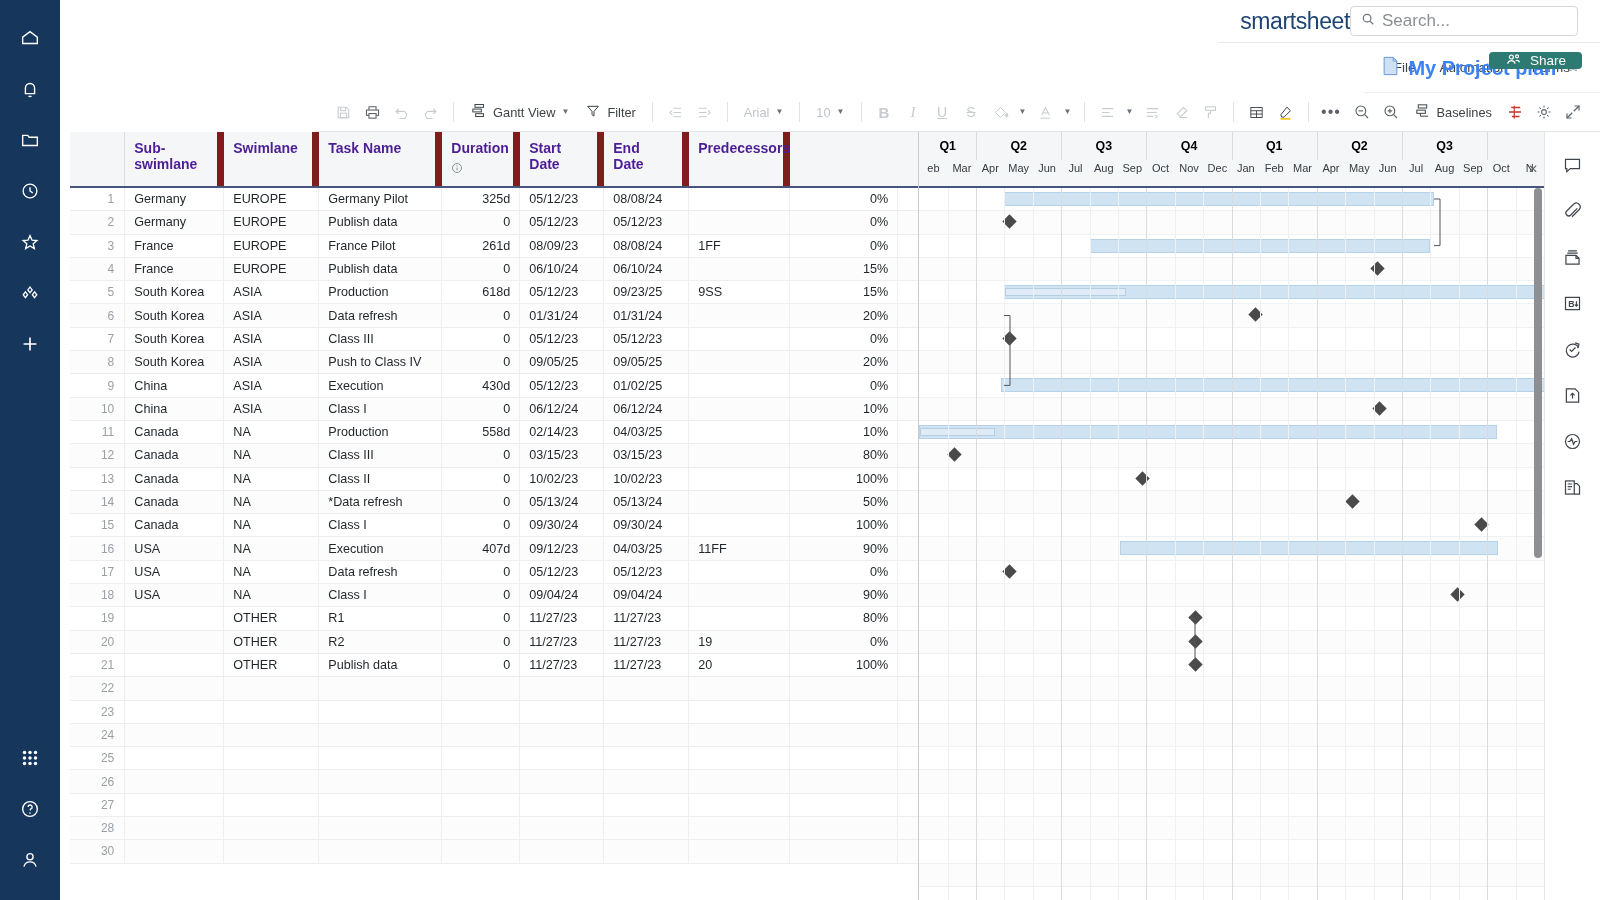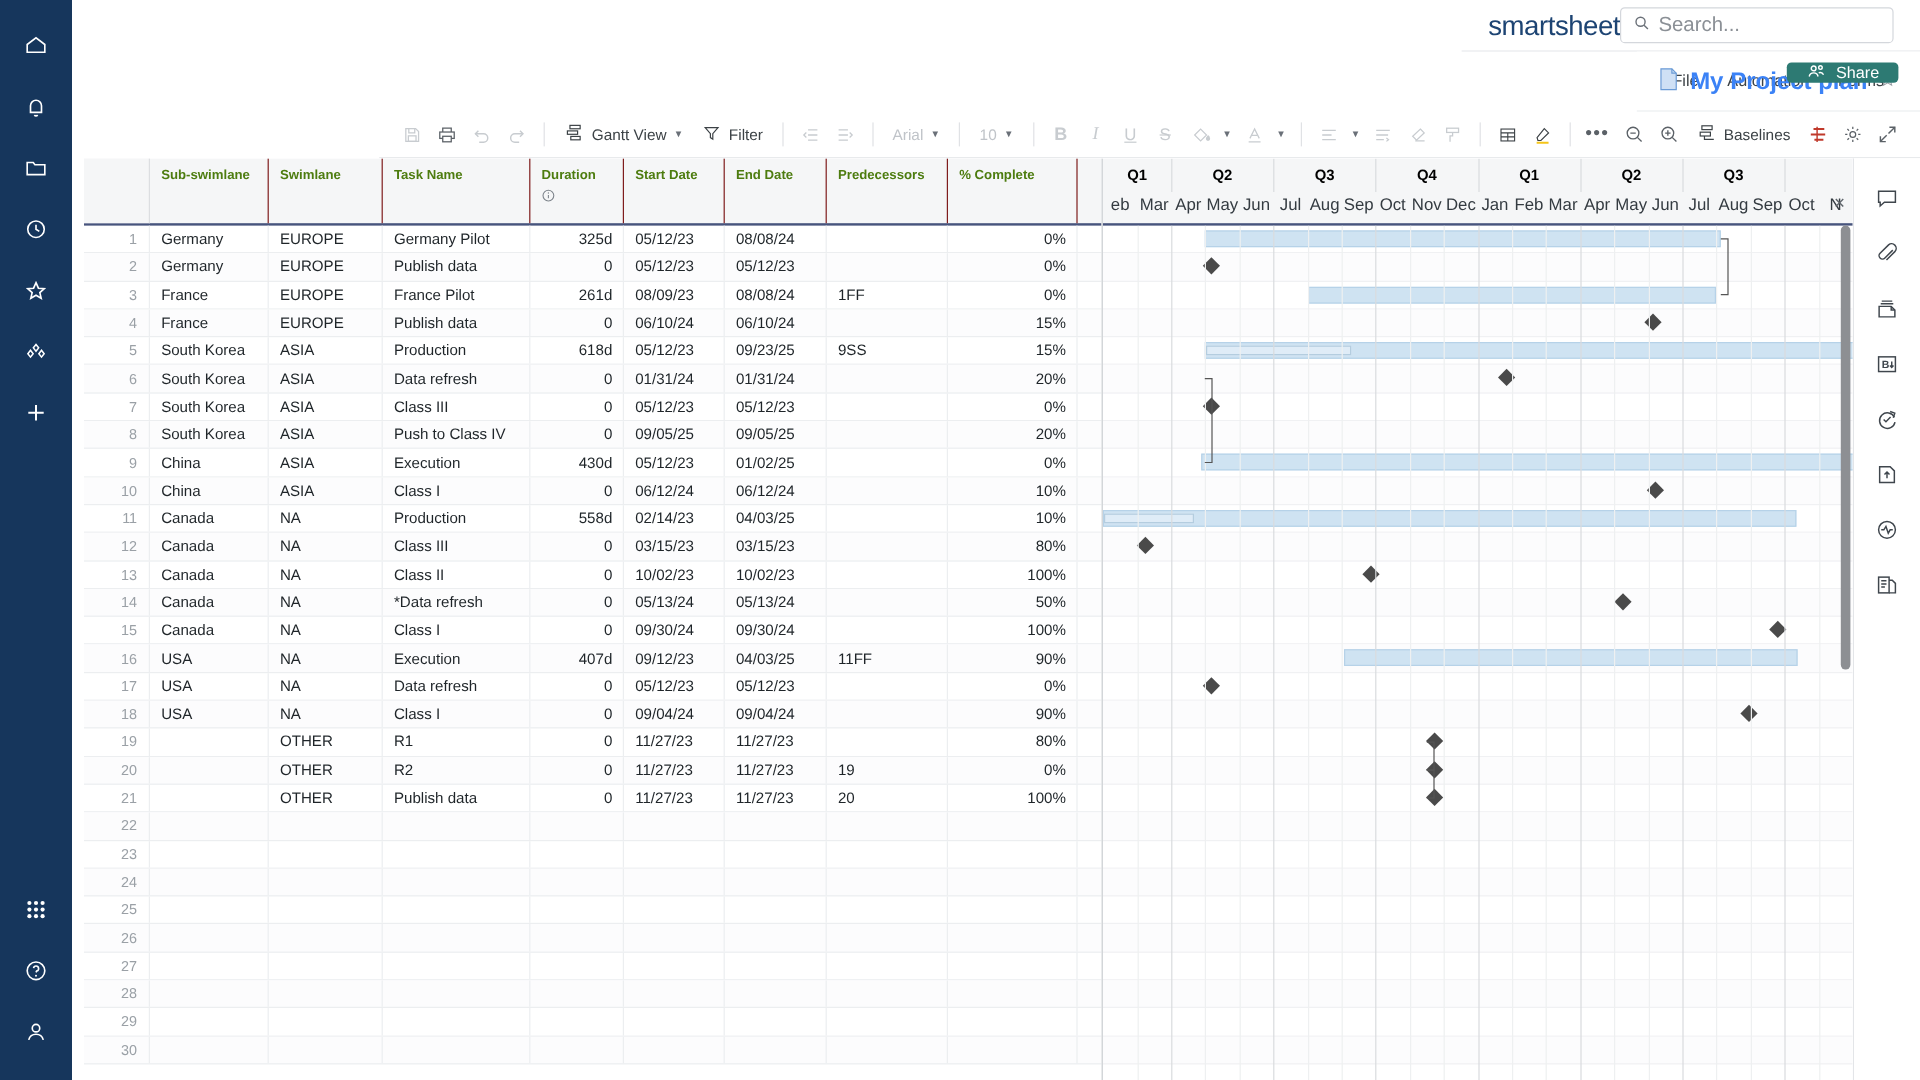--- a/index.html
+++ b/index.html
@@ -89,21 +89,21 @@
   .grid-pane { flex: 0 0 848px; width: 848px; position: relative; background:#fff; }
   .gantt-pane { flex: 1 1 auto; position: relative; background:#fff; overflow:hidden;
                 border-left: 1px solid #c9ccd0; }
 
   
   .hdr {
     height: 56px; background: #f5f6f7; border-bottom: 2px solid #47547d;
     display: flex; position: relative;
   }
   .hcell {
-    border-right: 1px solid #7f1d1d; font-size: 11px; font-weight: bold; color: #4d7c0f;
+    border-right: 7px solid #7f1d1d; font-size: 14px; font-weight: bold; color: #4c1d95;
     padding: 8px 9px 0 9px; position: relative; display:flex; flex-direction:column;
   }
   .hcell .info { margin-top: 5px; color:#7d848b; }
   .rownum-h { flex: 0 0 55px; width:55px; border-right:1px solid #dcdee1; background:#f5f6f7; }
 
   .rows { position: relative; }
   .row {
     height: 23.3px; display: flex; border-bottom: 1px solid #eceef0; font-size: 12.6px; color:#1f2529;
   }
   .row.alt { background: #fcfcfd; }
@@ -121,21 +121,21 @@
   .c-ed   { flex:0 0 85px; width:85px; }
   .c-pred { flex:0 0 101px; width:101px; }
   .c-pct  { flex:0 0 108px; width:108px; }
 
   
   .g-hdr { height:56px; background:#f5f6f7; border-bottom:2px solid #47547d; position:relative; }
   .q-row { height:28px; display:flex; position:relative; }
   .q-lab { font-size:12.4px; font-weight:bold; color:#000000; display:flex; align-items:center;
            justify-content:center; position:relative; }
   .m-row { height:28px; display:flex; }
-  .m-lab { font-size:14px; color:#343b41; display:flex; align-items:flex-start;
+  .m-lab { font-size:11px; color:#343b41; display:flex; align-items:flex-start;
            justify-content:center; padding-top:2px; border-right:0; }
   .q-sep { position:absolute; top:0; bottom:0; width:1px; background:#d9dbde; }
 
   .g-body { position:absolute; top:56px; left:0; right:0; bottom:0; overflow:hidden; }
   .g-rows { position:absolute; inset:0; }
   .g-row { height:23.3px; border-bottom:1px solid #f0f1f3; position:relative; }
   .g-row.alt { background:#fcfcfd; }
   .g-vline { position:absolute; top:0; bottom:0; width:1px; background:#e6e8ea; }
 
   .bar { position:absolute; height:14px; top:4px; background:#cfe3f2; border:1px solid #b6d2e8; }
@@ -495,21 +495,20 @@
                 <svg width="12" height="12" viewBox="0 0 24 24" fill="none" stroke="currentColor" stroke-width="1.8">
                     <circle cx="12" cy="12" r="9"></circle>
                     <path d="M12 11 L12 16.5"></path>
                     <circle cx="12" cy="7.7" r="1.1" fill="currentColor" stroke="none"></circle>
                   </svg>
               </span>
             </div>
             <div class="hcell c-sd">Start Date</div>
             <div class="hcell c-ed">End Date</div>
             <div class="hcell c-pred">Predecessors</div>
-            <div class="hcell c-pct">% Complete</div>
           </div>
           <div class="rows" id="grid-rows">
               <div class="row">
                 <div class="rownum">1</div>
                 <div class="cell c-sub">Germany</div>
                 <div class="cell c-swim">EUROPE</div>
                 <div class="cell c-task">Germany Pilot</div>
                 <div class="cell c-dur num">325d</div>
                 <div class="cell c-sd">05/12/23</div>
                 <div class="cell c-ed">08/08/24</div>
@@ -797,31 +796,20 @@
                 <div class="cell c-swim"></div>
                 <div class="cell c-task"></div>
                 <div class="cell c-dur num"></div>
                 <div class="cell c-sd"></div>
                 <div class="cell c-ed"></div>
                 <div class="cell c-pred"></div>
                 <div class="cell c-pct num"></div>
               </div>
               <div class="row alt">
                 <div class="rownum">28</div>
-                <div class="cell c-sub"></div>
-                <div class="cell c-swim"></div>
-                <div class="cell c-task"></div>
-                <div class="cell c-dur num"></div>
-                <div class="cell c-sd"></div>
-                <div class="cell c-ed"></div>
-                <div class="cell c-pred"></div>
-                <div class="cell c-pct num"></div>
-              </div>
-              <div class="row">
-                <div class="rownum">29</div>
                 <div class="cell c-sub"></div>
                 <div class="cell c-swim"></div>
                 <div class="cell c-task"></div>
                 <div class="cell c-dur num"></div>
                 <div class="cell c-sd"></div>
                 <div class="cell c-ed"></div>
                 <div class="cell c-pred"></div>
                 <div class="cell c-pct num"></div>
               </div>
               <div class="row alt">

